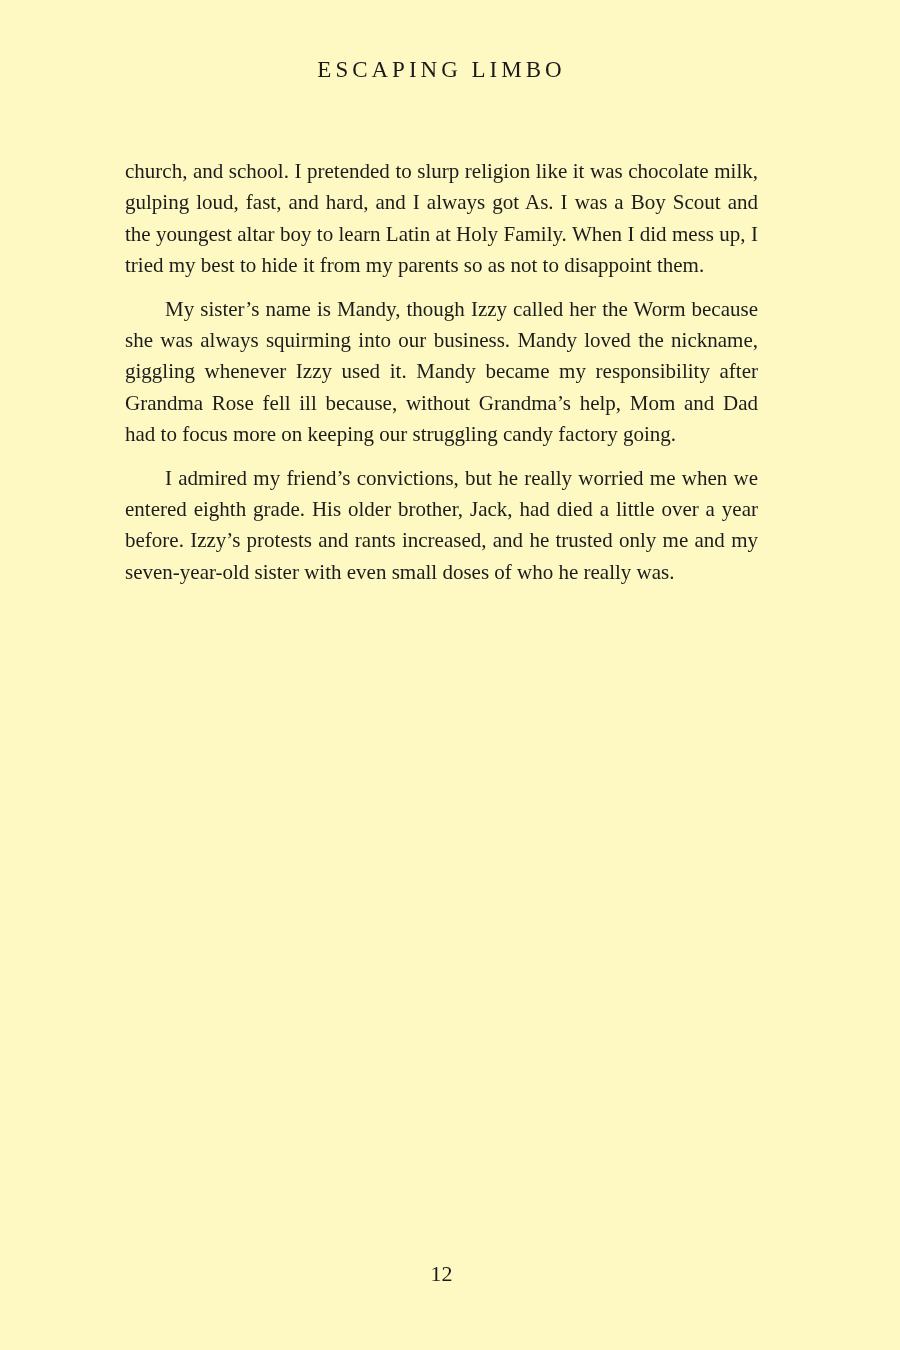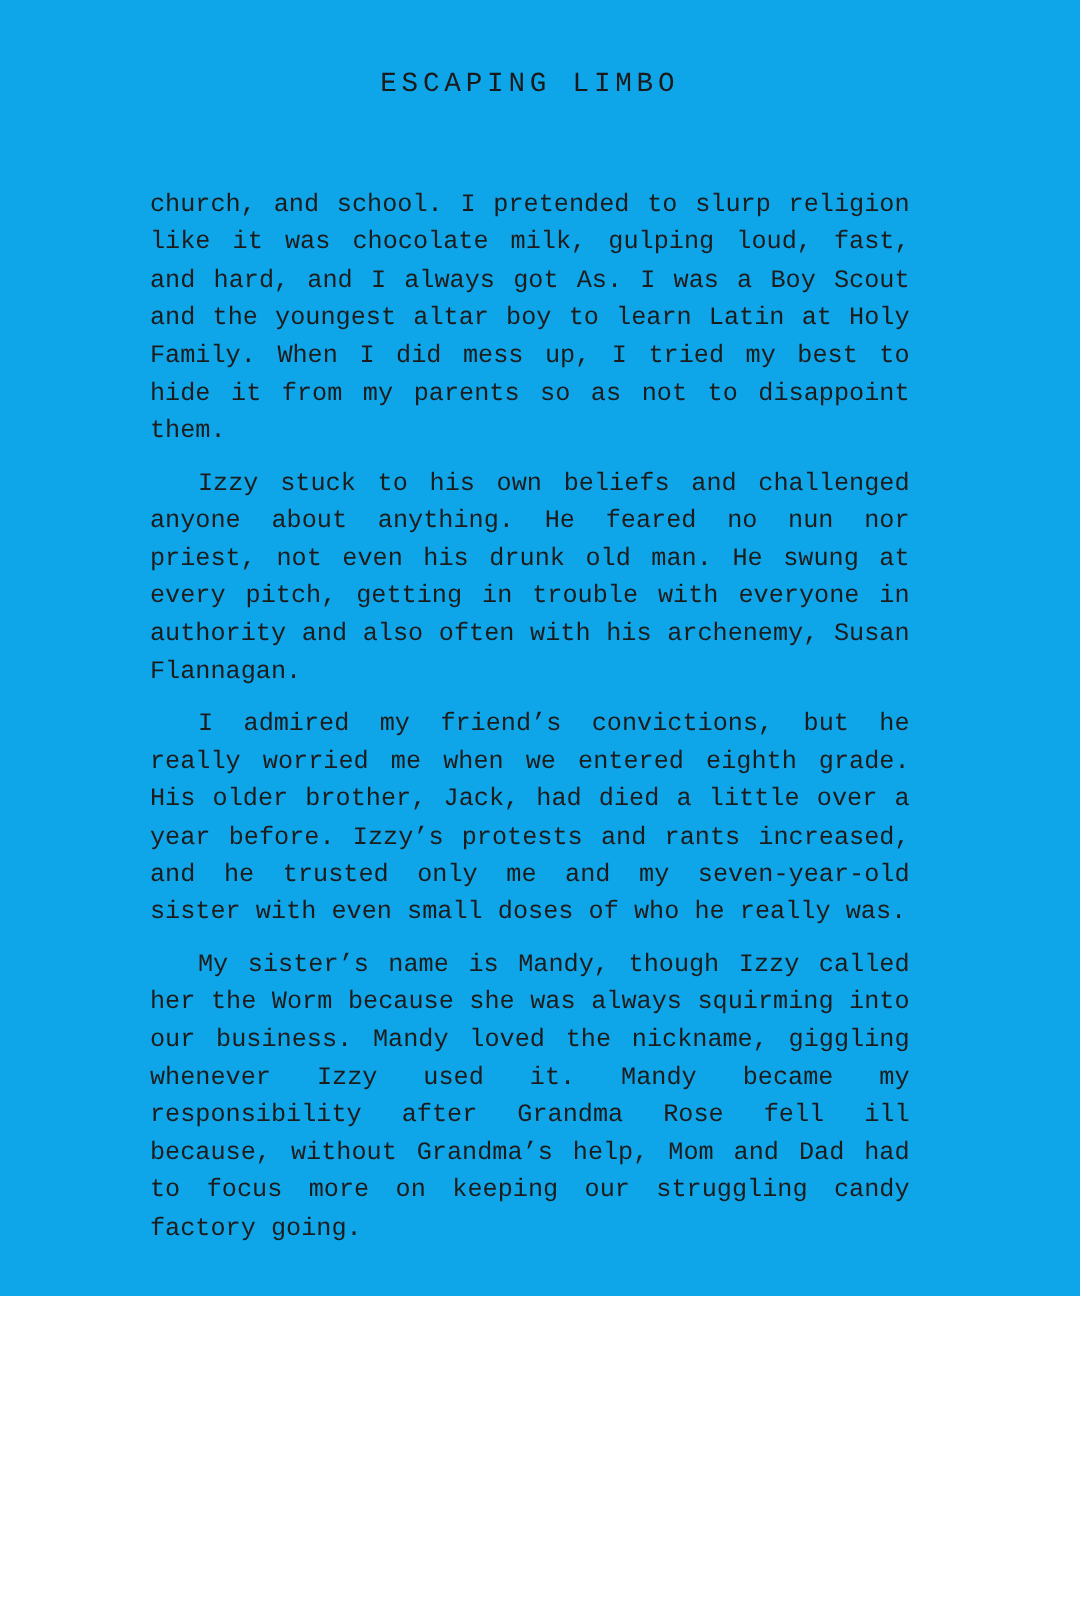--- a/index.html
+++ b/index.html
@@ -3,23 +3,23 @@
 <meta charset="utf-8">
 <style>
   html, body {
     margin: 0;
     padding: 0;
     background: #ffffff;
   }
   .page {
     position: relative;
     width: 900px;
-    height: 1080px;
-    background: #0ea5e9;
-    font-family: Liberation Mono, monospace;
+    height: 1350px;
+    background: #fef9c3;
+    font-family: Liberation Serif, serif;
     color: #1a1a1a;
     overflow: hidden;
   }
   .running-head {
     position: absolute;
     top: 57px;
     left: 113px;
     width: 657px;
     text-align: center;
     font-size: 23px;
@@ -56,19 +56,19 @@
 </style>
 </head>
 <body>
 
 <div class="page">
 
   <div class="running-head">ESCAPING LIMBO</div>
 
   <div class="body-text">
     <p>church, and school. I pretended to slurp religion like it was chocolate milk, gulping loud, fast, and hard, and I always got As. I was a Boy Scout and the youngest altar boy to learn Latin at Holy Family. When I did mess up, I tried my best to hide it from my parents so as not to disappoint them.</p>
-    <p class="indent">Izzy stuck to his own beliefs and challenged anyone about anything. He feared no nun nor priest, not even his drunk old man. He swung at every pitch, getting in trouble with everyone in authority and also often with his archenemy, Susan Flannagan.</p>
+    <p class="indent">My sister’s name is Mandy, though Izzy called her the Worm because she was always squirming into our business. Mandy loved the nickname, giggling whenever Izzy used it. Mandy became my responsibility after Grandma Rose fell ill because, without Grandma’s help, Mom and Dad had to focus more on keeping our struggling candy factory going.</p>
     <p class="indent">I admired my friend’s convictions, but he really worried me when we entered eighth grade. His older brother, Jack, had died a little over a year before. Izzy’s protests and rants increased, and he trusted only me and my seven-year-old sister with even small doses of who he really was.</p>
-    <p class="indent">My sister’s name is Mandy, though Izzy called her the Worm because she was always squirming into our business. Mandy loved the nickname, giggling whenever Izzy used it. Mandy became my responsibility after Grandma Rose fell ill because, without Grandma’s help, Mom and Dad had to focus more on keeping our struggling candy factory going.</p>
   </div>
 
+  <div class="page-number">12</div>
 
 </div>
 
 </body></html>

